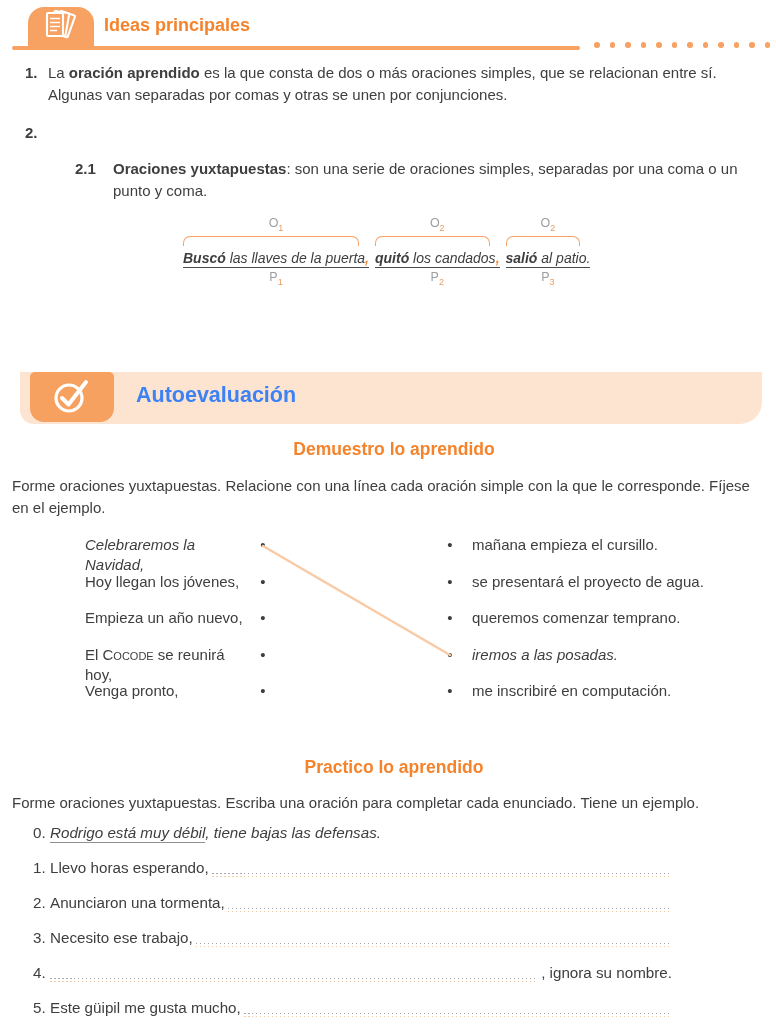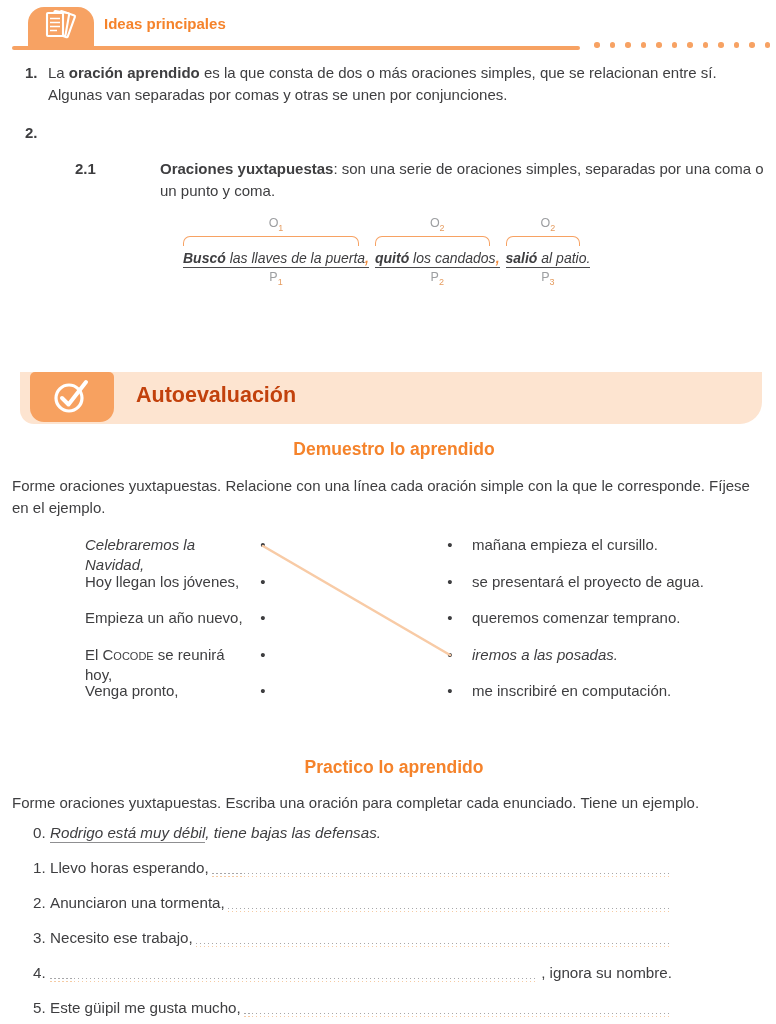--- a/index.html
+++ b/index.html
@@ -4,47 +4,47 @@
 <style>
   html,body{margin:0;padding:0;}
   body{
     width:776px;height:1024px;background:#ffffff;position:relative;overflow:hidden;
     font-family:"Liberation Sans","DejaVu Sans",sans-serif;color:#3E3E40;font-size:15px;
   }
   
   .hdr{position:relative;height:50px;}
   .hdr-line{position:absolute;left:12px;top:46px;width:568px;height:4px;background:#F7A263;border-radius:2px;}
   .hdr-box{position:absolute;left:28px;top:7px;width:66px;height:41px;background:#F7A263;border-radius:16px 16px 0 0;display:flex;align-items:center;justify-content:center;}
-  .hdr-title{position:absolute;left:104px;top:15px;font-size:15px;font-weight:bold;color:#F5832B;}
+  .hdr-title{position:absolute;left:104px;top:15px;font-size:18px;font-weight:bold;color:#F5832B;}
   .hdr-dots{position:absolute;right:6px;top:42px;display:flex;gap:10px;}
   .hdr-dots i{width:5.5px;height:5.5px;border-radius:50%;background:#F7A263;display:block;}
   
   .nitem{display:flex;margin-left:25px;margin-right:12px;line-height:22px;}
   .nitem .num{flex:none;width:23px;font-weight:bold;}
-  .nitem.sub{margin-left:75px;gap:47px;}
+  .nitem.sub{margin-left:75px;}
   .nitem.sub .num{width:38px;}
   .it1{margin-top:12px;}
   .it2{margin-top:16px;}
   .it21{margin-top:14px;}
   
   .example{margin:14px 0 0 183px;display:flex;gap:6px;}
   .seg{display:flex;flex-direction:column;}
   .seg .olab,.seg .plab{text-align:center;color:#9C9EA1;font-size:12.5px;line-height:14px;}
   .seg sub{font-size:9px;color:#E59C60;}
   .seg .bracket{height:9px;border:1.5px solid #F7A263;border-bottom:none;border-radius:7px 7px 0 0;width:calc(100% - 12px);margin:1px 0 0 0;}
   .seg .stext{font-style:italic;font-size:14px;line-height:24px;white-space:nowrap;}
   .seg .uline{border-bottom:1.5px solid #4A4A4C;padding-bottom:1px;}
   .seg .verb{font-weight:bold;}
   .seg .comma{color:#F08A3C;font-weight:bold;}
   .seg .comma.dark{color:#3E3E40;font-weight:normal;}
   
   .banner{position:relative;margin-top:84px;height:52px;}
   .banner-bg{position:absolute;left:20px;top:0;width:742px;height:52px;background:#FDE4D0;border-radius:0 0 22px 14px;}
   .banner-box{position:absolute;left:30px;top:0;width:84px;height:50px;background:#F7A160;border-radius:5px 5px 14px 14px;display:flex;align-items:center;justify-content:center;}
-  .banner-title{position:absolute;left:136px;top:11px;font-size:21.5px;font-weight:bold;color:#c2410c;}
+  .banner-title{position:absolute;left:136px;top:11px;font-size:21.5px;font-weight:bold;color:#3b82f6;}
   
   .sec-title{margin:14px 0 0 12px;font-size:17.5px;font-weight:bold;color:#F5832B;line-height:22px;text-align:center;}
   .intro{margin:15px 12px 0 12px;line-height:22px;}
   
   .match{position:relative;margin:16px 0 0 85px;width:660px;}
   .mrow{display:grid;grid-template-columns:165px 26px 160px 28px 1fr;height:36.5px;align-items:start;line-height:20px;}
   .mrow .bul{text-align:center;}
   .mrow .rtext{padding-left:8px;white-space:nowrap;}
   .ital{font-style:italic;}
   .sc{font-variant:small-caps;}

